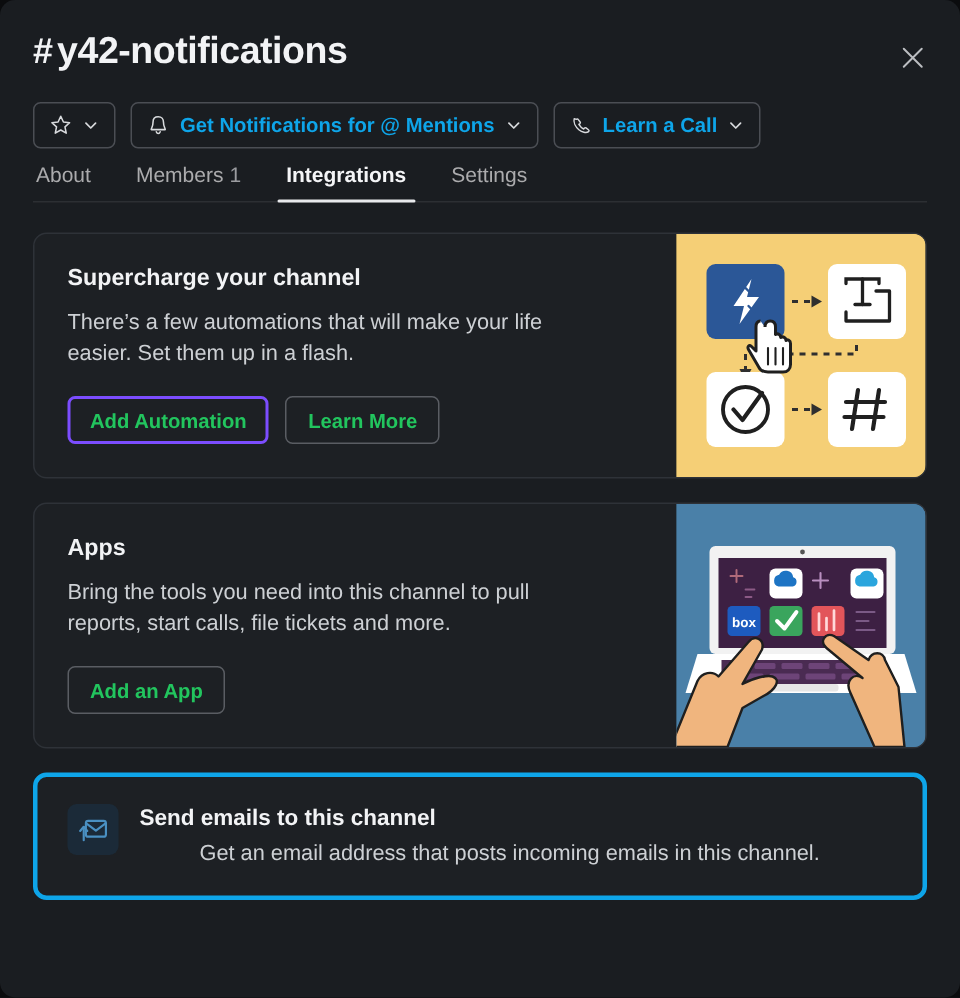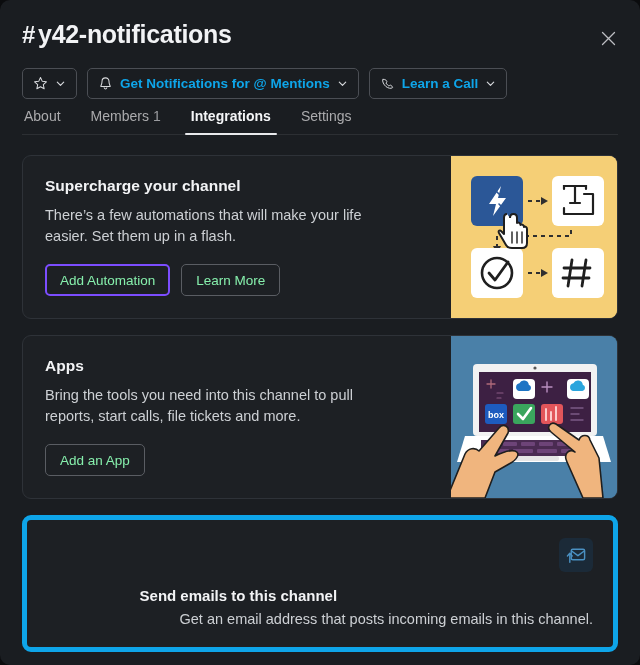--- a/index.html
+++ b/index.html
@@ -92,37 +92,37 @@
     margin-bottom: 9px; line-height: 20px;
   }
   .card-desc {
     font-size: 14.5px; color: #cdd0d4; line-height: 21px;
     max-width: 360px;
   }
   .card-actions { display: flex; gap: 11px; margin-top: 17px; }
   .btn {
     height: 32px; padding: 0 14px;
     border-radius: 5px; background: transparent;
-    color: #86efac; font-size: 13.5px; font-weight: normal;
+    color: #22c55e; font-size: 13.5px; font-weight: bold;
     font-family: "Liberation Sans", sans-serif;
     border: 1px solid #5a5d63; cursor: pointer;
     display: inline-flex; align-items: center;
   }
   .btn.focused { border: 2px solid #7c4dff; padding: 0 13px; }
 
   
   .illus { flex: 0 0 166px; align-self: stretch; position: relative; }
   .illus-auto { background: #f5cf76; }
   .illus-apps { background: #4a80a8; }
 
   
   .email-card {
-    background: #1d2024; border: 5px solid #0ea5e9;
-    border-radius: 9px; display: flex; align-items: flex-end;
-    gap: 14px; padding: 18px 20px; flex-direction: column;
+    background: #1d2024; border: 3px solid #0ea5e9;
+    border-radius: 9px; display: flex; align-items: flex-start;
+    gap: 14px; padding: 18px 20px;
   }
   .email-icon-box {
     flex: 0 0 auto; width: 34px; height: 34px;
     background: #1b2a38; border-radius: 6px;
     display: flex; align-items: center; justify-content: center;
   }
   .email-texts { display: flex; flex-direction: column; gap: 3px; }
   .email-title { font-size: 15px; font-weight: bold; color: #f2f3f5; line-height: 20px; }
   .email-desc { font-size: 14.5px; color: #cdd0d4; line-height: 20px; margin-left: 40px; }
 

